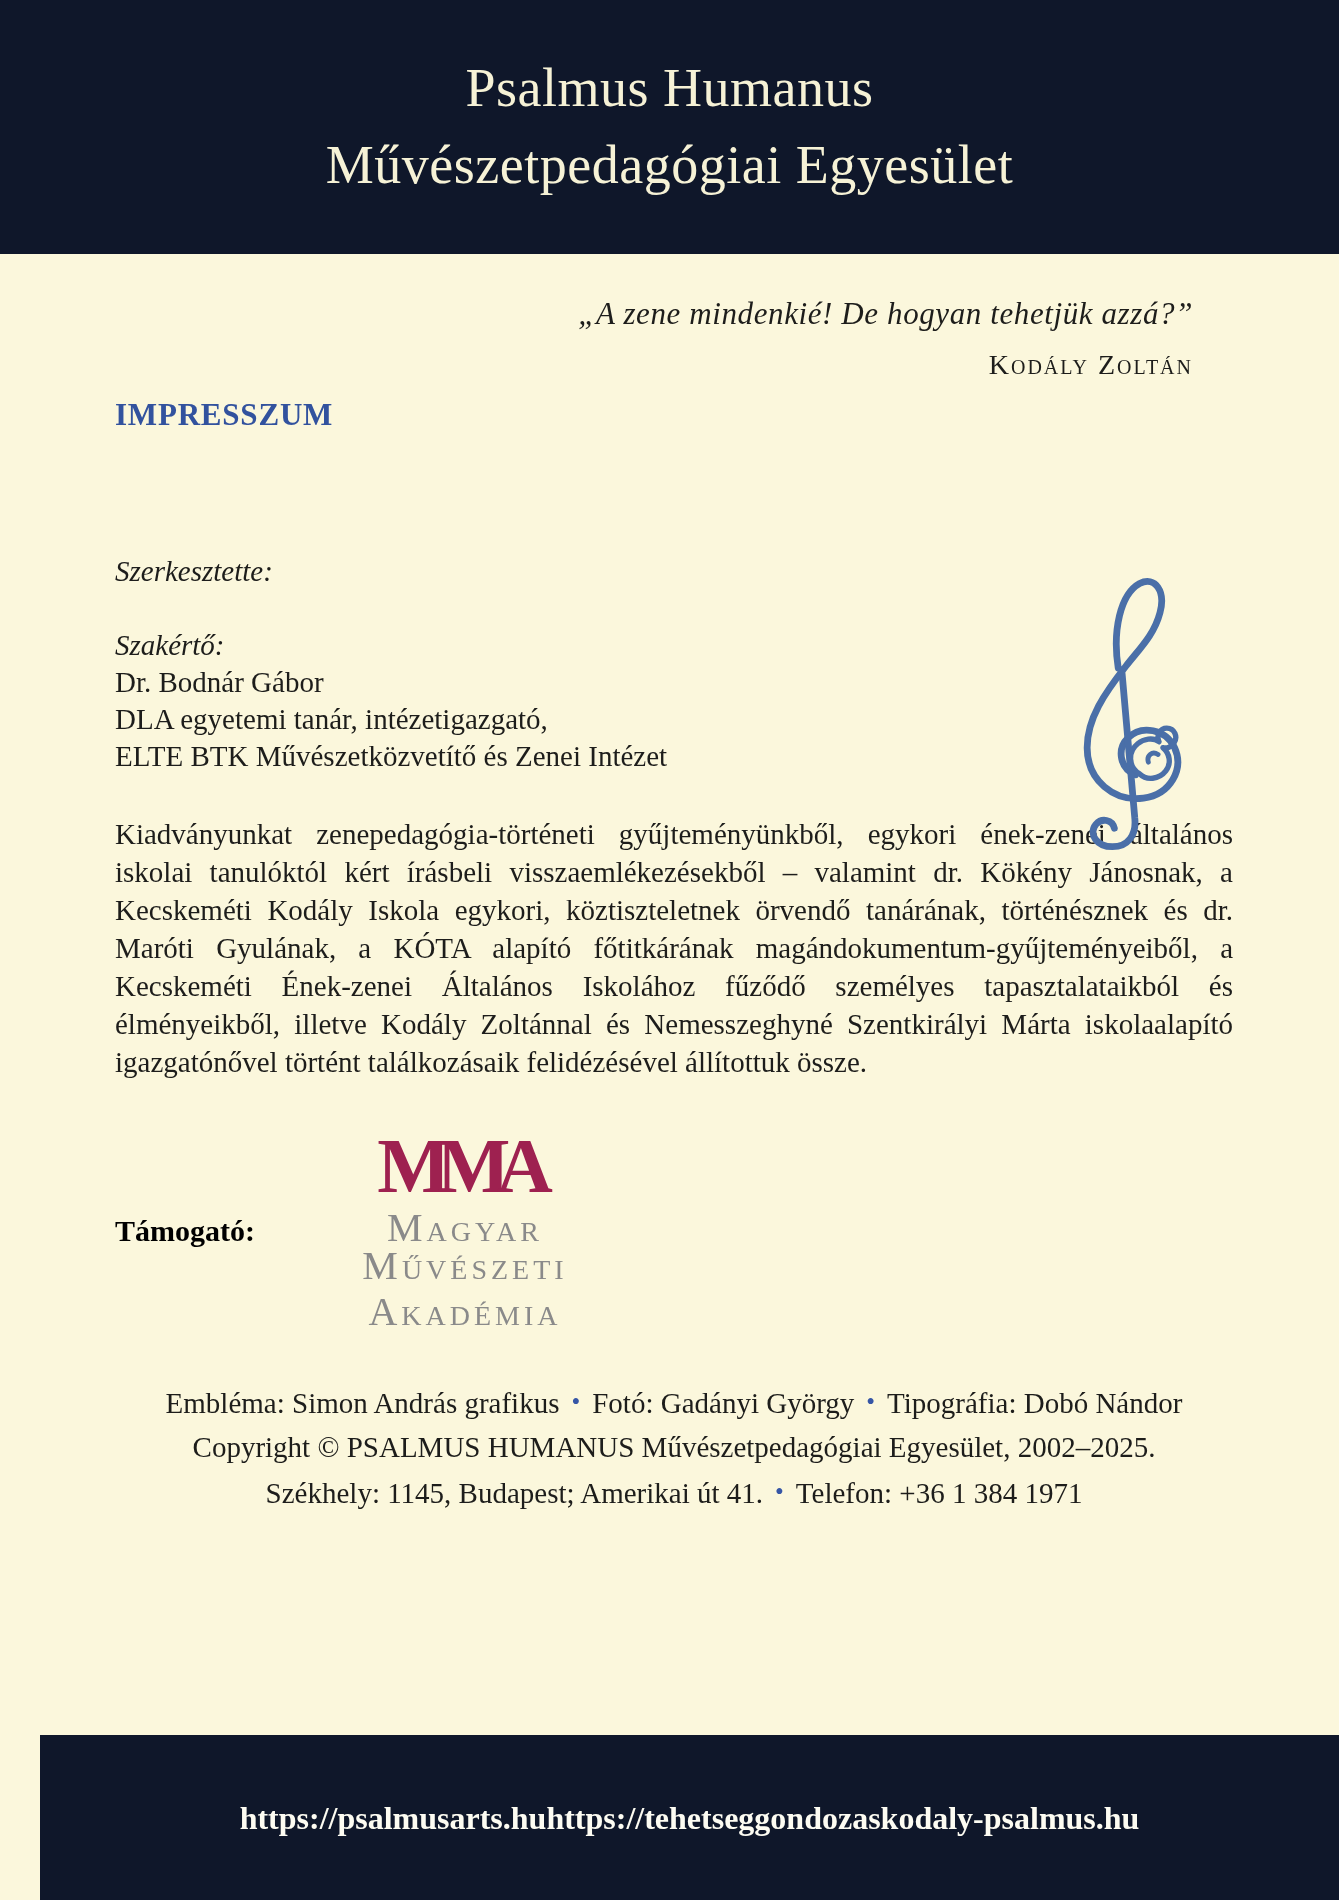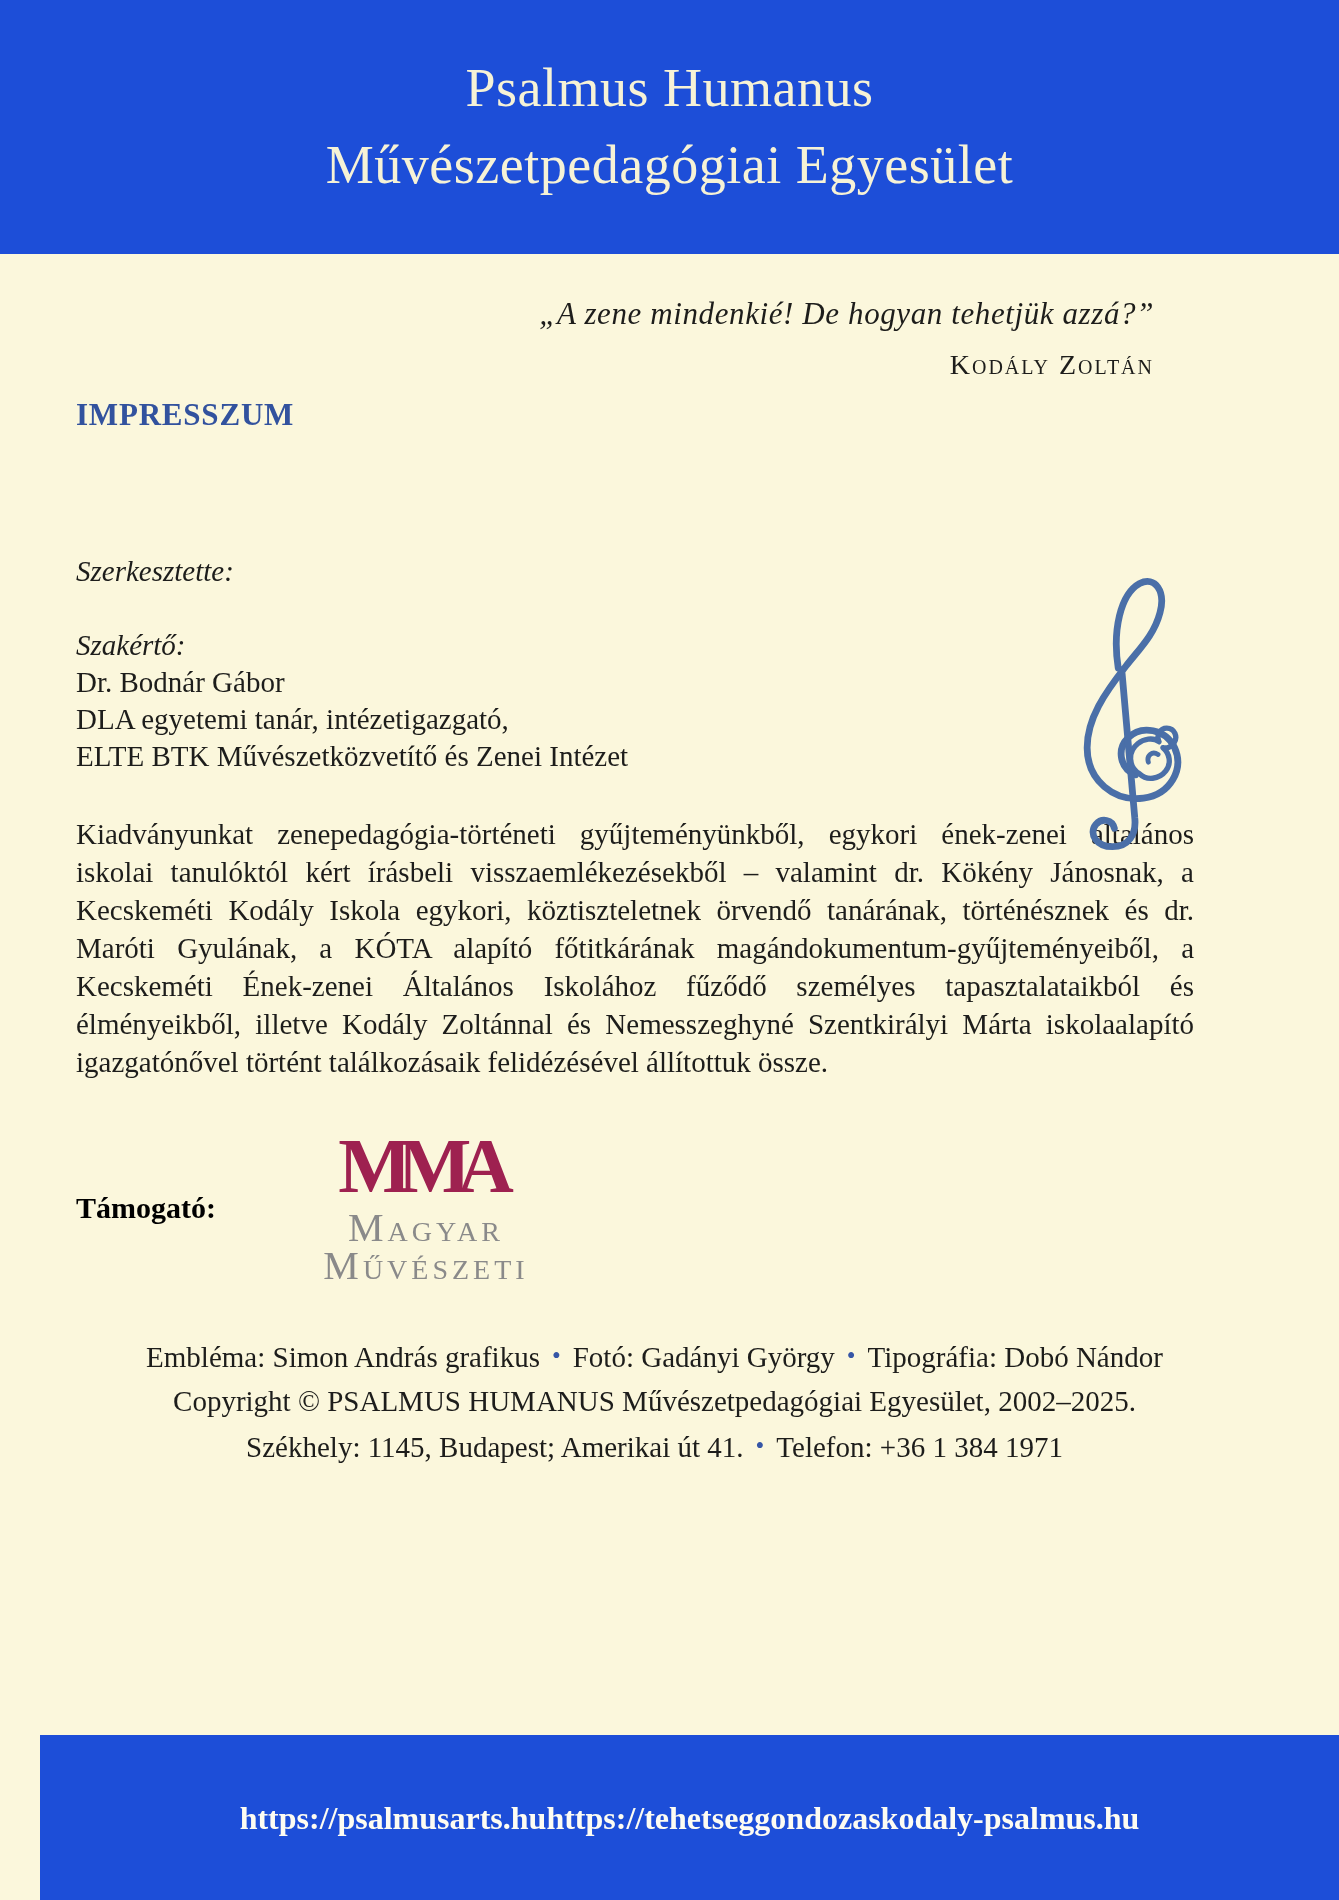--- a/index.html
+++ b/index.html
@@ -5,30 +5,30 @@
   html,body{margin:0;padding:0;background:#e8e8e8;}
   .page{
     width:1339px;height:1900px;
     background:#fbf7dc;
     font-family:"Liberation Serif", serif;
     color:#1d1d1b;
     display:flex;flex-direction:column;
     position:relative;overflow:hidden;
     margin:0 auto;
   }
-  .band{background:#1d4ed8;}
+  .band{background:#0f172a;}
   header.band{
     height:254px;flex:0 0 254px;
     display:flex;flex-direction:column;justify-content:center;align-items:center;
   }
   .title-line{
     color:#f6f2d6;font-size:54px;line-height:1.42;text-align:center;
     letter-spacing:0.5px;
   }
-  .content{flex:1 1 auto;position:relative;padding:0 106px 0 76px;}
+  .content{flex:1 1 auto;position:relative;padding:0 106px 0 115px;}
   .quote-block{margin-top:42px;width:1078px;text-align:right;}
   .quote-text{font-style:italic;font-size:31px;letter-spacing:0.6px;}
   .quote-author{
     font-variant:small-caps;font-size:28px;margin-top:17px;letter-spacing:2px;
   }
   .impressum-heading{
     margin-top:16px;color:#32529e;font-weight:bold;font-size:31px;letter-spacing:0.8px;
   }
   .person-block{font-size:29px;line-height:37px;}
   .editor-block{margin-top:120px;}
@@ -122,20 +122,21 @@
         </div>
     </div>
 
     <div class="description">Kiadványunkat zenepedagógia-történeti gyűjteményünkből, egykori ének-zenei általános iskolai tanulóktól kért írásbeli visszaemlékezésekből – valamint dr. Kökény Jánosnak, a Kecskeméti Kodály Iskola egykori, köztiszteletnek örvendő tanárának, történésznek és dr. Maróti Gyulának, a KÓTA alapító főtitkárának magándokumentum-gyűjteményeiből, a Kecskeméti Ének-zenei Általános Iskolához fűződő személyes tapasztalataikból és élményeikből, illetve Kodály Zoltánnal és Nemesszeghyné Szentkirályi Márta iskolaalapító igazgatónővel történt találkozásaik felidézésével állítottuk össze.</div>
 
     <div class="sponsor-row">
       <div class="sponsor-label">Támogató:</div>
       <div class="mma-logo">
         <div class="mma-monogram">MMA</div>
         <div class="mma-name">Magyar Művészeti</div>
+        <div class="mma-name">Akadémia</div>
       </div>
     </div>
 
     <div class="credits-line">Embléma: Simon András grafikus<span class="bullet-sep">•</span>Fotó: Gadányi György<span class="bullet-sep">•</span>Tipográfia: Dobó Nándor</div>
 
     <div class="copyright-block">
       <div>Copyright © PSALMUS HUMANUS Művészetpedagógiai Egyesület, 2002–2025.</div>
       <div>Székhely: 1145, Budapest; Amerikai út 41.<span class="bullet-sep">•</span>Telefon: +36 1 384 1971</div>
     </div>
 

